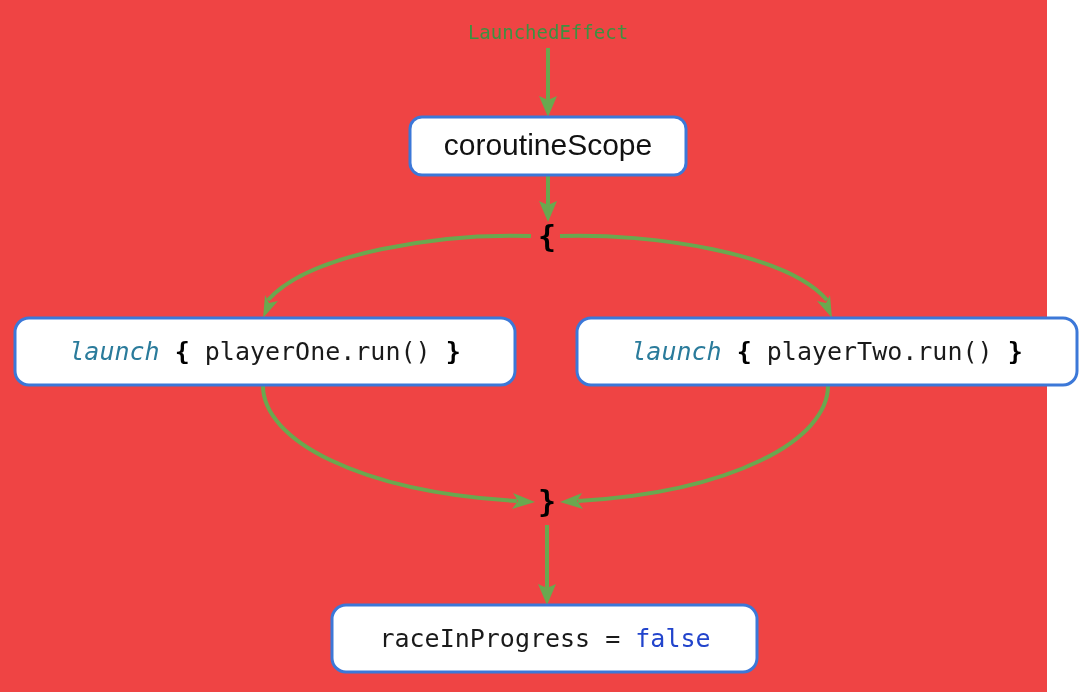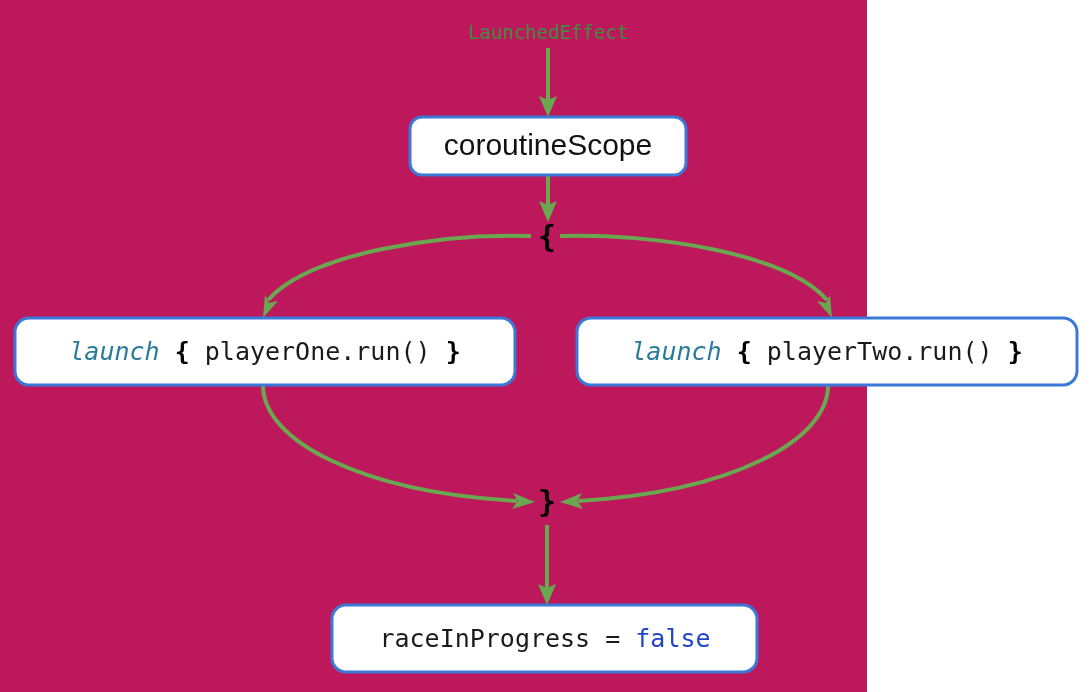--- a/index.html
+++ b/index.html
@@ -8,23 +8,23 @@
     background: #ffffff;
   }
   body {
     width: 1091px;
     height: 692px;
     font-family: "Liberation Sans", sans-serif;
     overflow: hidden;
   }
   #diagram-root {
     position: relative;
-    width: 867px;
+    width: 1047px;
     height: 692px;
-    background: #be185d;
+    background: #ef4444;
   }
   svg#flow {
     position: absolute;
     top: 0;
     left: 0;
     width: 1091px;
     height: 692px;
     display: block;
   }
   .node-box {

